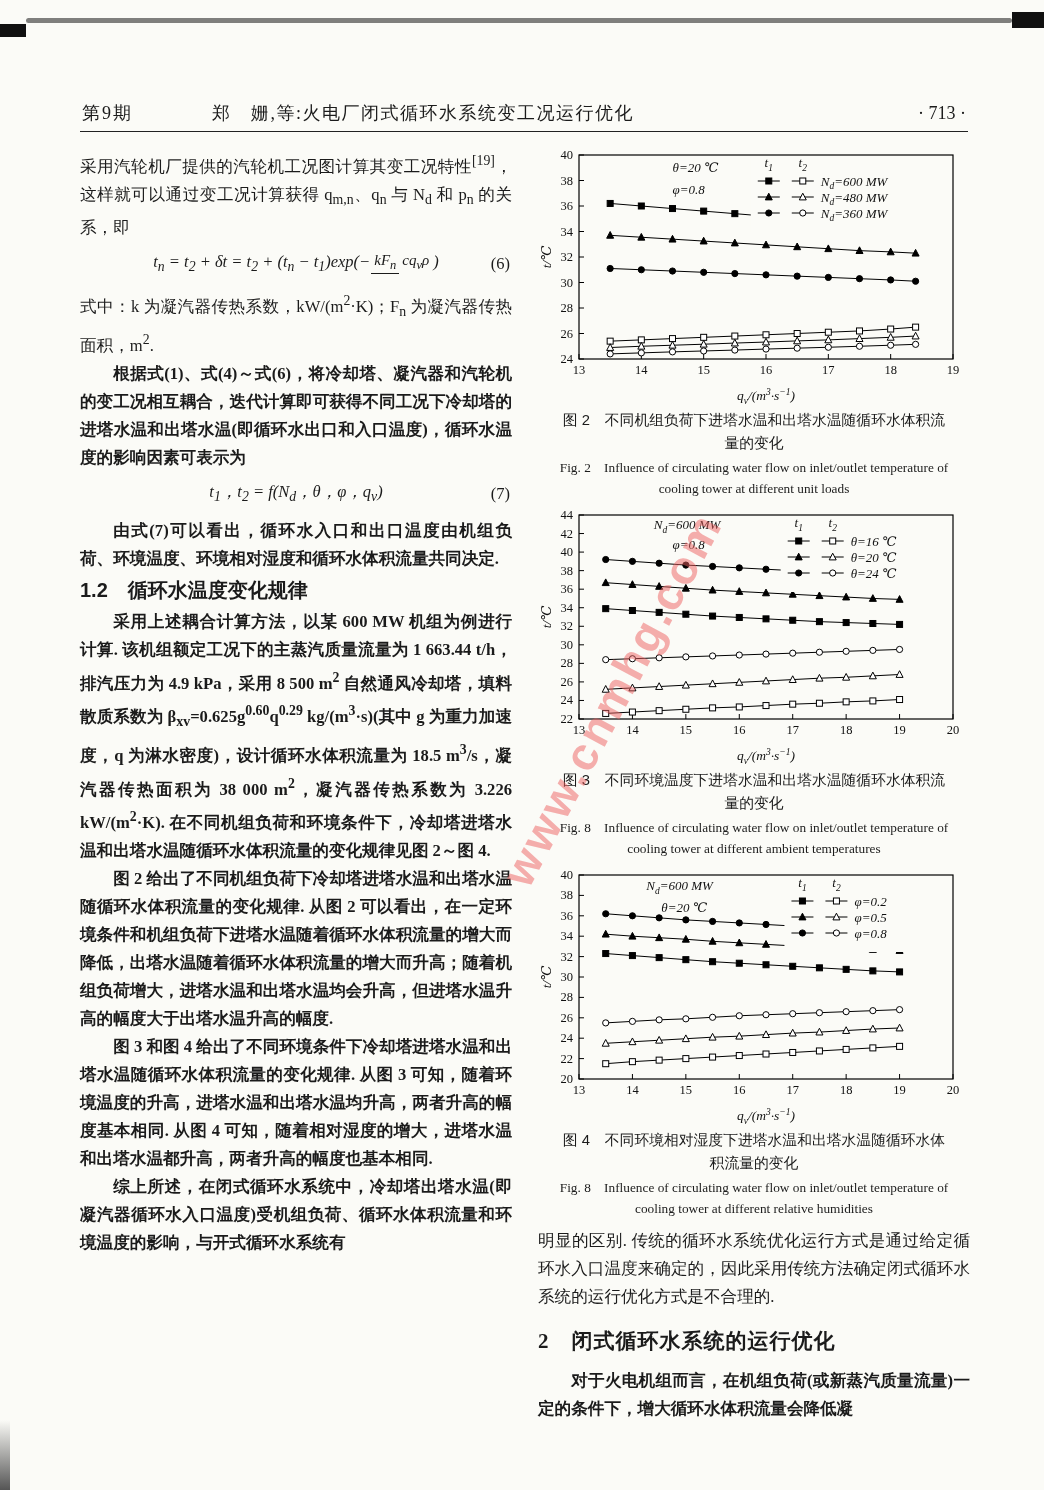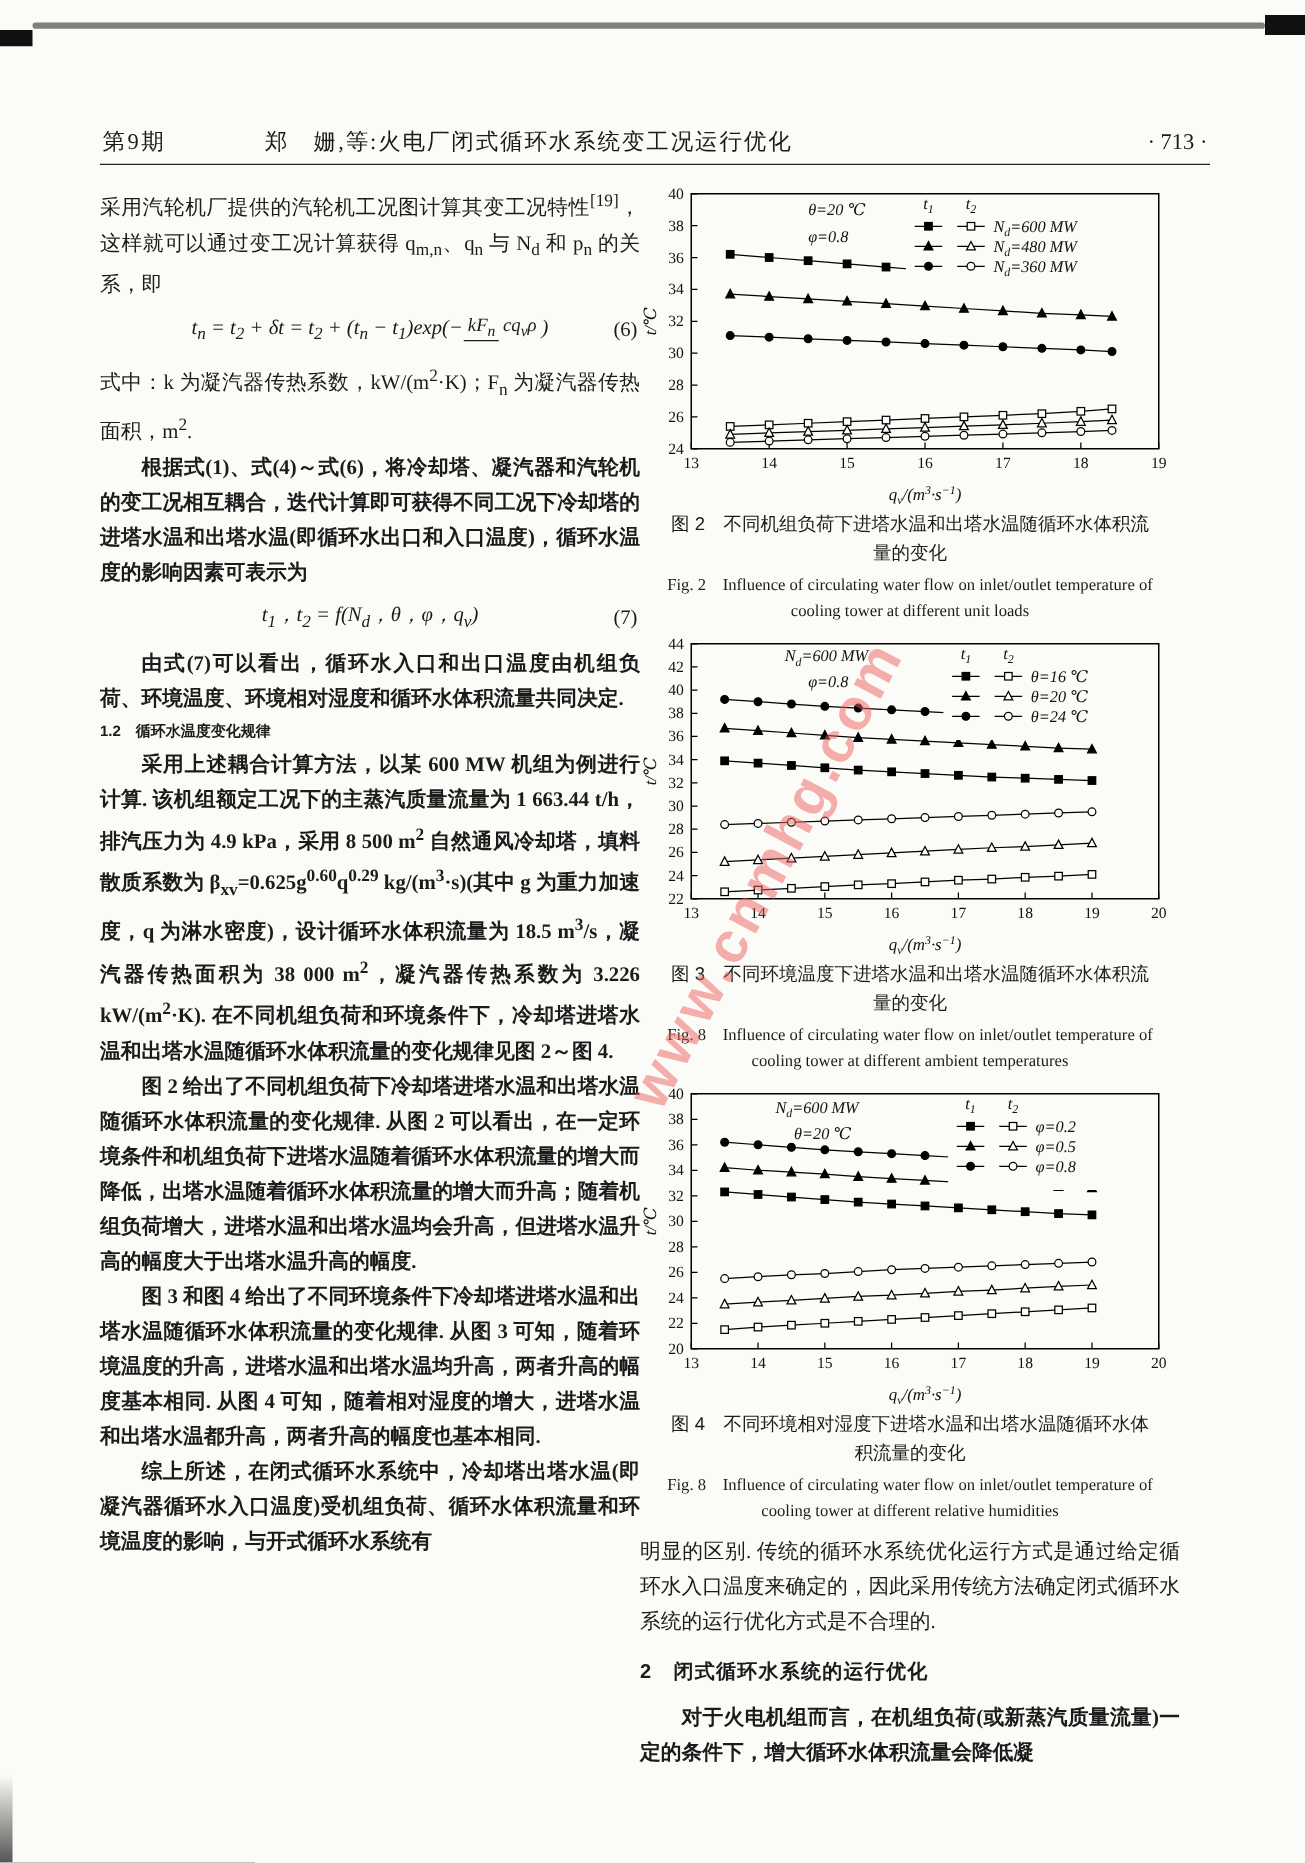--- a/index.html
+++ b/index.html
@@ -11,31 +11,31 @@
   .art-blob-left{position:absolute;top:24px;left:0;width:26px;height:13px;background:#101010;}
   .art-blob-right{position:absolute;top:12px;right:0;width:32px;height:16px;background:#101010;}
   .art-edge-bl{position:absolute;bottom:0;left:0;width:10px;height:70px;background:linear-gradient(to top,#555,transparent);}
   
   .pg-header{position:absolute;top:101px;left:82px;width:884px;display:flex;align-items:baseline;font-size:18px;}
   .hdr-issue{width:130px;letter-spacing:2px;}
   .hdr-title{flex:1;letter-spacing:1.5px;}
   .hdr-page{width:130px;text-align:right;}
   .hdr-rule{position:absolute;top:131px;left:80px;width:888px;border-top:1.7px solid #222;}
   
-  .columns{position:absolute;top:147px;left:80px;width:890px;display:flex;}
+  .columns{position:absolute;top:147px;left:80px;width:890px;display:flex;gap:26px;}
   .col{width:432px;}
   .body-p{font-size:16.6px;line-height:28px;text-align:justify;}
   .ind{text-indent:2em;font-weight:bold;}
   .eq{position:relative;text-align:center;font-style:italic;font-size:16.5px;margin:5px 0;line-height:30px;}
   .eq .eq-num{position:absolute;right:2px;top:50%;transform:translateY(-50%);font-style:normal;}
   .frac{display:inline-flex;flex-direction:row;align-items:flex-start;vertical-align:middle;line-height:1.15;font-size:15px;margin:0 1px;}
   .frac .fn{border-bottom:1.2px solid #1b1b1b;padding:0 3px;}
   .frac .fd{padding:0 3px;}
-  .h12{font-family:"Liberation Sans","DejaVu Sans",sans-serif;font-size:12px;margin:4px 0;}
-  .h2{font-family:Liberation Sans, sans-serif;font-size:16px;margin:16px 0 12px;letter-spacing:1px;}
+  .h12{font-family:"Liberation Sans","DejaVu Sans",sans-serif;font-size:20px;margin:4px 0;}
+  .h2{font-family:Liberation Serif, serif;font-size:21px;margin:16px 0 12px;letter-spacing:1px;}
   
   .fig{margin-bottom:8px;}
   .chart{width:440px;height:258px;margin-left:-5px;}
   .chart svg text{font-family:"Liberation Serif","DejaVu Serif",serif;fill:#111;}
   .chart svg .tick{font-size:12.5px;font-style:normal;}
   .chart svg .ann{font-size:13px;font-style:italic;}
   .chart svg .axlab{font-size:13.5px;font-style:italic;}
   .chart svg .ss{font-size:9.5px;}
   .cap-cn{font-family:"Liberation Sans","DejaVu Sans",sans-serif;font-size:14.8px;line-height:23px;text-align:center;margin:4px 20px 2px;}
   .cap-en{font-size:13.3px;line-height:21px;text-align:center;margin:2px 2px 6px;}

